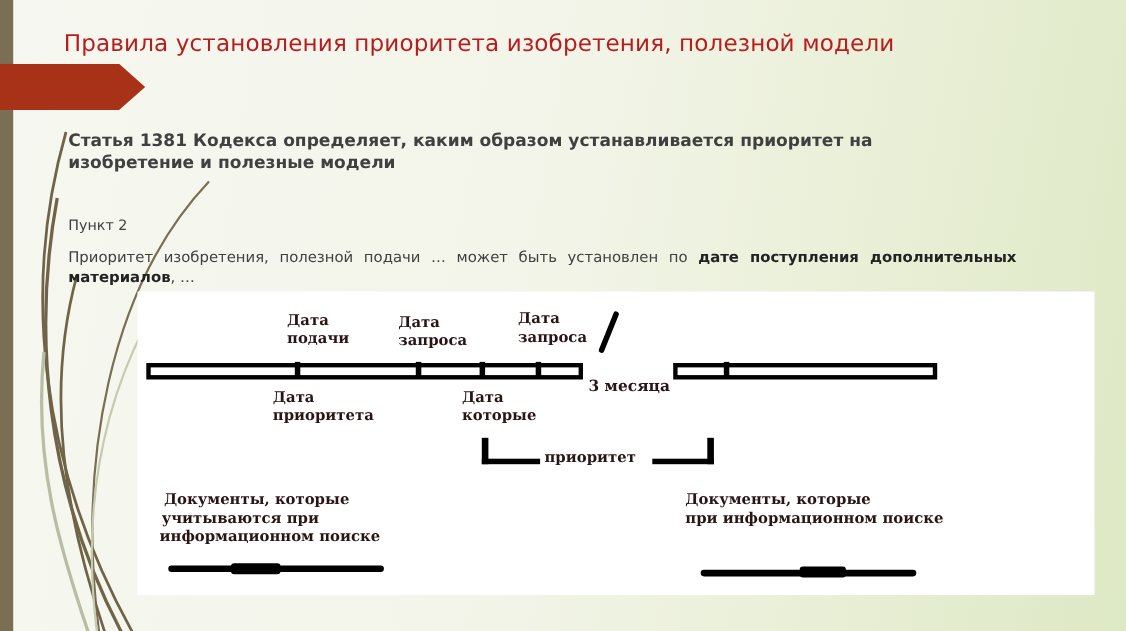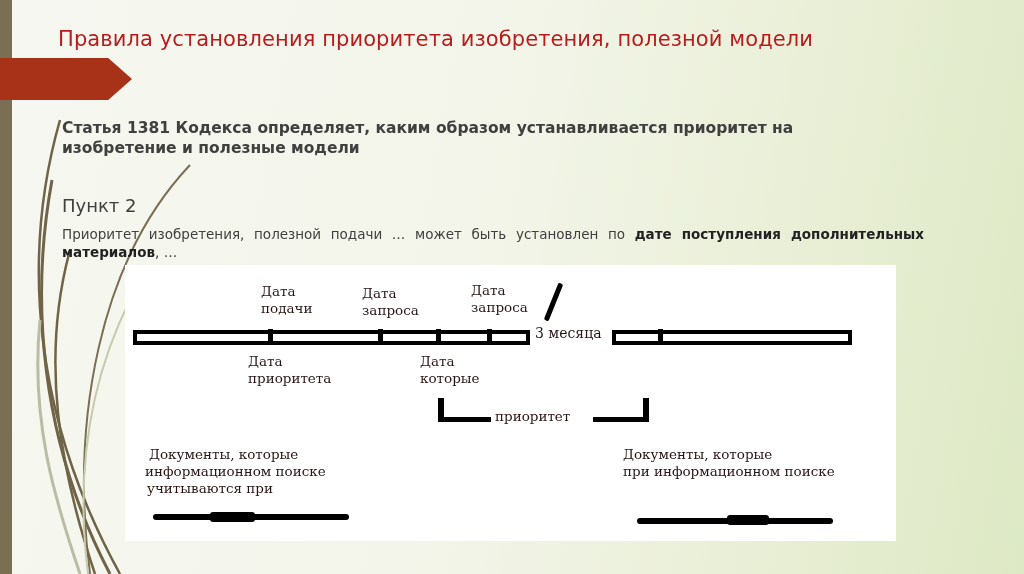--- a/index.html
+++ b/index.html
@@ -13,25 +13,25 @@
     position:absolute; left:0; top:58px; width:132px; height:42px; background:#a83218;
     clip-path: polygon(0 0, 82% 0, 100% 50%, 82% 100%, 0 100%);
   }
   .decor { position:absolute; left:0; top:0; width:260px; height:574px; pointer-events:none; }
   .title {
     position:absolute; left:58px; top:27px; font-size:21px; color:#b91c1c; letter-spacing:0.1px;
     white-space:nowrap;
   }
   .para { position:absolute; left:62px; color:#404040; font-size:15.5px; line-height:20px; }
   .p1 { top:118px; width:850px;font-weight:bold; }
-  .p2 { top:196px; font-size:18px; }
+  .p2 { top:196px; font-size:13px; }
   .p3 { top:225px; width:862px; font-size:13.5px; line-height:18px; text-align:justify; }
   .p3 b { color:#222; }
   .diagram {
-    position:absolute; left:125px; top:265px; width:771px; height:276px; background:#ffffff;
+    position:absolute; left:125px; top:265px; width:870px; height:276px; background:#ffffff;font-weight:bold;
   }
   .dlabel {
     position:absolute; font-family:"DejaVu Serif", serif; font-size:13.5px; line-height:17px;
     color:#2a1515; white-space:nowrap;
   }
   .timeline-seg { position:absolute; height:7px; border:4px solid #000; background:#fff; }
   .tick { position:absolute; width:5px; height:15px; background:#000; }
   .slash { position:absolute; left:551px; top:282px; width:5px; height:40px; background:#000; transform:rotate(22deg); border-radius:2px; }
   .bracket-v { position:absolute; width:6px; background:#000; }
   .bracket-h { position:absolute; height:5px; background:#000; }
@@ -73,43 +73,43 @@
   <div class="dlabel" style="left:346px; top:17px;">
     <div>Дата</div>
       <div>запроса</div>
   </div>
 
   <div class="timeline-seg" style="left:8px; top:65px; width:389px;"></div>
   <div class="tick" style="left:143px; top:64px;"></div>
   <div class="tick" style="left:253px; top:64px;"></div>
   <div class="tick" style="left:311px; top:64px;"></div>
   <div class="tick" style="left:362px; top:64px;"></div>
-  <div class="dlabel" style="left:410px; top:60px; font-size:14px;">3 месяца</div>
+  <div class="dlabel" style="left:410px; top:78px; font-size:14px;">3 месяца</div>
   <div class="timeline-seg" style="left:487px; top:65px; width:232px;"></div>
   <div class="tick" style="left:533px; top:64px;"></div>
 
   <div class="dlabel" style="left:123px; top:88px;">
     <div>Дата</div>
       <div>приоритета</div>
   </div>
   <div class="dlabel" style="left:295px; top:88px;">
     <div>Дата</div>
       <div>которые</div>
   </div>
 
   <div class="bracket-v" style="left:313px; top:133px; height:24px;"></div>
   <div class="bracket-h" style="left:313px; top:152px; width:53px;"></div>
   <div class="dlabel" style="left:370px; top:143px;">приоритет</div>
   <div class="bracket-h" style="left:468px; top:152px; width:56px;"></div>
   <div class="bracket-v" style="left:518px; top:133px; height:24px;"></div>
 
   <div class="dlabel" style="left:20px; top:181px;">
     <div style="padding-left:4px;">Документы, которые</div>
+    <div style="padding-left:2px;">учитываются при</div>
     <div>информационном поиске</div>
-    <div style="padding-left:2px;">учитываются при</div>
   </div>
   <div class="pen" style="left:28px; top:249px; width:196px;"></div>
   <div class="pen-thick" style="left:85px; top:247px; width:45px;"></div>
 
   <div class="dlabel" style="left:498px; top:181px;">
     <div>Документы, которые</div>
     <div>при информационном поиске</div>
   </div>
   <div class="pen" style="left:512px; top:253px; width:196px;"></div>
   <div class="pen-thick" style="left:602px; top:250px; width:42px;"></div>

